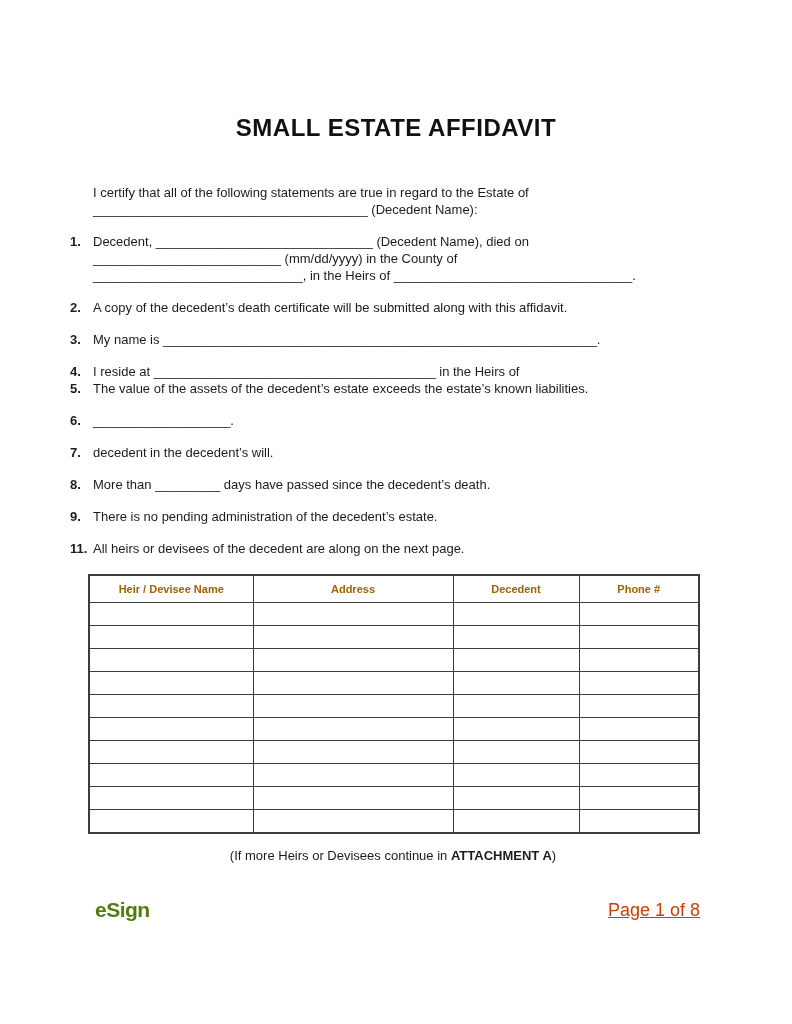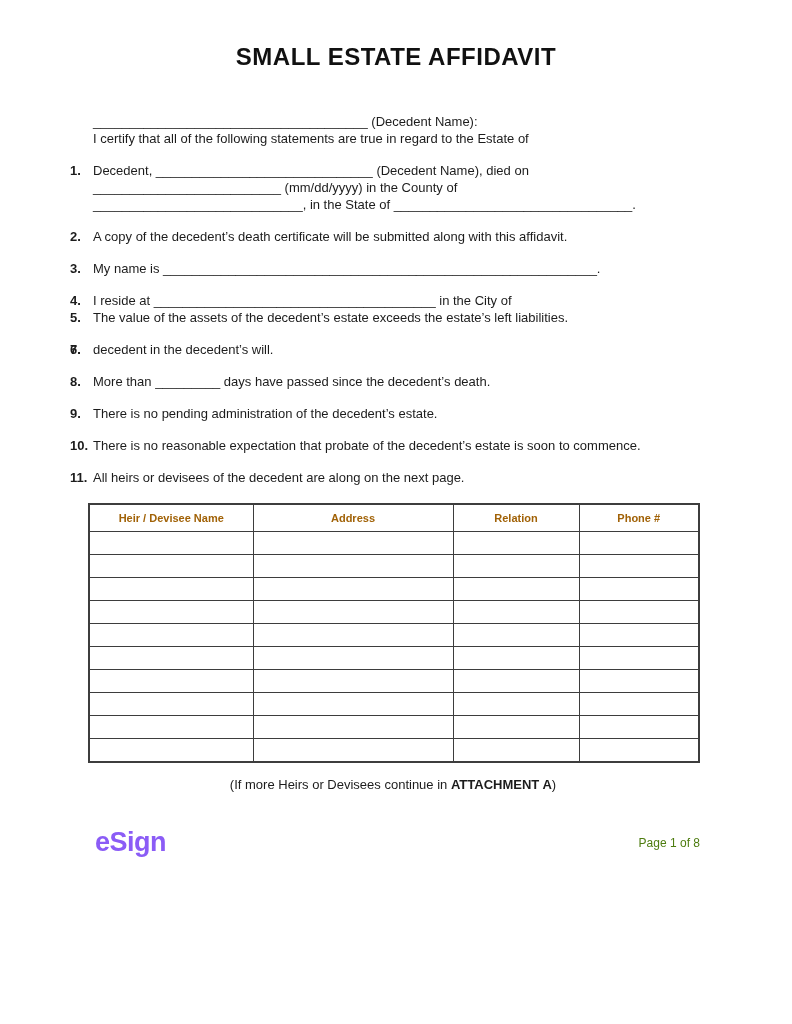--- a/index.html
+++ b/index.html
@@ -2,21 +2,21 @@
 <html><head>
 <meta charset="utf-8">
 <style>
   html, body { margin: 0; padding: 0; background: #ffffff; }
   body {
     width: 792px; height: 1024px;
     font-family: "Liberation Sans", sans-serif;
     font-size: 13px; color: #1c1c1c;
     position: relative; overflow: hidden;
   }
-  .content { padding: 43px 70px 0 70px; }
+  .content { padding: 114px 70px 0 70px; }
   .doc-title {
     font-size: 24px; font-weight: 700; text-align: center;
     margin: 0; letter-spacing: 0.5px; color: #111;
     line-height: 28px;
   }
   .line { line-height: 17px; min-height: 17px; white-space: nowrap; }
   .intro { margin-top: 42px; padding-left: 23px; }
   .item { position: relative; padding-left: 23px; margin-top: 15px; }
   .item.tight { margin-top: 0; }
   .item .num {
@@ -37,104 +37,101 @@
   .table-note {
     width: 610px; margin: 13px 0 0 18px; text-align: center;
     line-height: 17px;
   }
   .table-note .bold { font-weight: 700; text-align: center; }
   .footer {
     margin-top: 34px; padding: 0 22px 0 25px;
     display: flex; justify-content: space-between; align-items: center;
   }
   .brand {
-    font-size: 27px; font-weight: 700; letter-spacing: -0.5px; color: #8b5cf6;
-  }
-  .page-label { font-size: 12px; color: #4d7c0f; }
+    font-size: 21px; font-weight: 700; letter-spacing: -0.5px; color: #4d7c0f;
+  }
+  .page-label { font-size: 18px; color: #c2410c; text-decoration: underline; }
 </style>
 </head>
 <body>
 
 <div class="content">
 
   <h1 class="doc-title">SMALL ESTATE AFFIDAVIT</h1>
 
   <div class="intro">
+    <div class="line">I certify that all of the following statements are true in regard to the Estate of</div>
     <div class="line">______________________________________ (Decedent Name):</div>
-    <div class="line">I certify that all of the following statements are true in regard to the Estate of</div>
   </div>
 
   <div class="item">
     <span class="num">1.</span>
     <div class="line">Decedent, ______________________________ (Decedent Name), died on</div>
     <div class="line">__________________________ (mm/dd/yyyy) in the County of</div>
-    <div class="line">_____________________________, in the State of _________________________________.</div>
+    <div class="line">_____________________________, in the Heirs of _________________________________.</div>
   </div>
 
   <div class="item">
     <span class="num">2.</span>
     <div class="line">A copy of the decedent’s death certificate will be submitted along with this affidavit.</div>
   </div>
 
   <div class="item">
     <span class="num">3.</span>
     <div class="line">My name is ____________________________________________________________.</div>
   </div>
 
   <div class="item">
     <span class="num">4.</span>
-    <div class="line">I reside at _______________________________________ in the City of</div>
+    <div class="line">I reside at _______________________________________ in the Heirs of</div>
   </div>
 
   <div class="item tight">
     <span class="num">5.</span>
-    <div class="line">The value of the assets of the decedent’s estate exceeds the estate’s left liabilities.</div>
+    <div class="line">The value of the assets of the decedent’s estate exceeds the estate’s known liabilities.</div>
   </div>
 
   <div class="item">
     <span class="num">6.</span>
+    <div class="line">___________________.</div>
   </div>
 
   <div class="item">
     <span class="num">7.</span>
     <div class="line">decedent in the decedent’s will.</div>
   </div>
 
   <div class="item">
     <span class="num">8.</span>
     <div class="line">More than _________ days have passed since the decedent’s death.</div>
   </div>
 
   <div class="item">
     <span class="num">9.</span>
     <div class="line">There is no pending administration of the decedent’s estate.</div>
   </div>
 
-  <div class="item">
-    <span class="num">10.</span>
-    <div class="line">There is no reasonable expectation that probate of the decedent’s estate is soon to commence.</div>
-  </div>
 
   <div class="item">
     <span class="num">11.</span>
     <div class="line">All heirs or devisees of the decedent are along on the next page.</div>
   </div>
 
   <table class="heirs">
     <colgroup>
       <col style="width:164px">
         <col style="width:200px">
         <col style="width:126px">
         <col style="width:120px">
     </colgroup>
     <thead>
       <tr>
         <th>Heir / Devisee Name</th>
         <th>Address</th>
-        <th>Relation</th>
+        <th>Decedent</th>
         <th>Phone #</th>
       </tr>
     </thead>
     <tbody>
         <tr>
           <td></td>
           <td></td>
           <td></td>
           <td></td>
         </tr>

